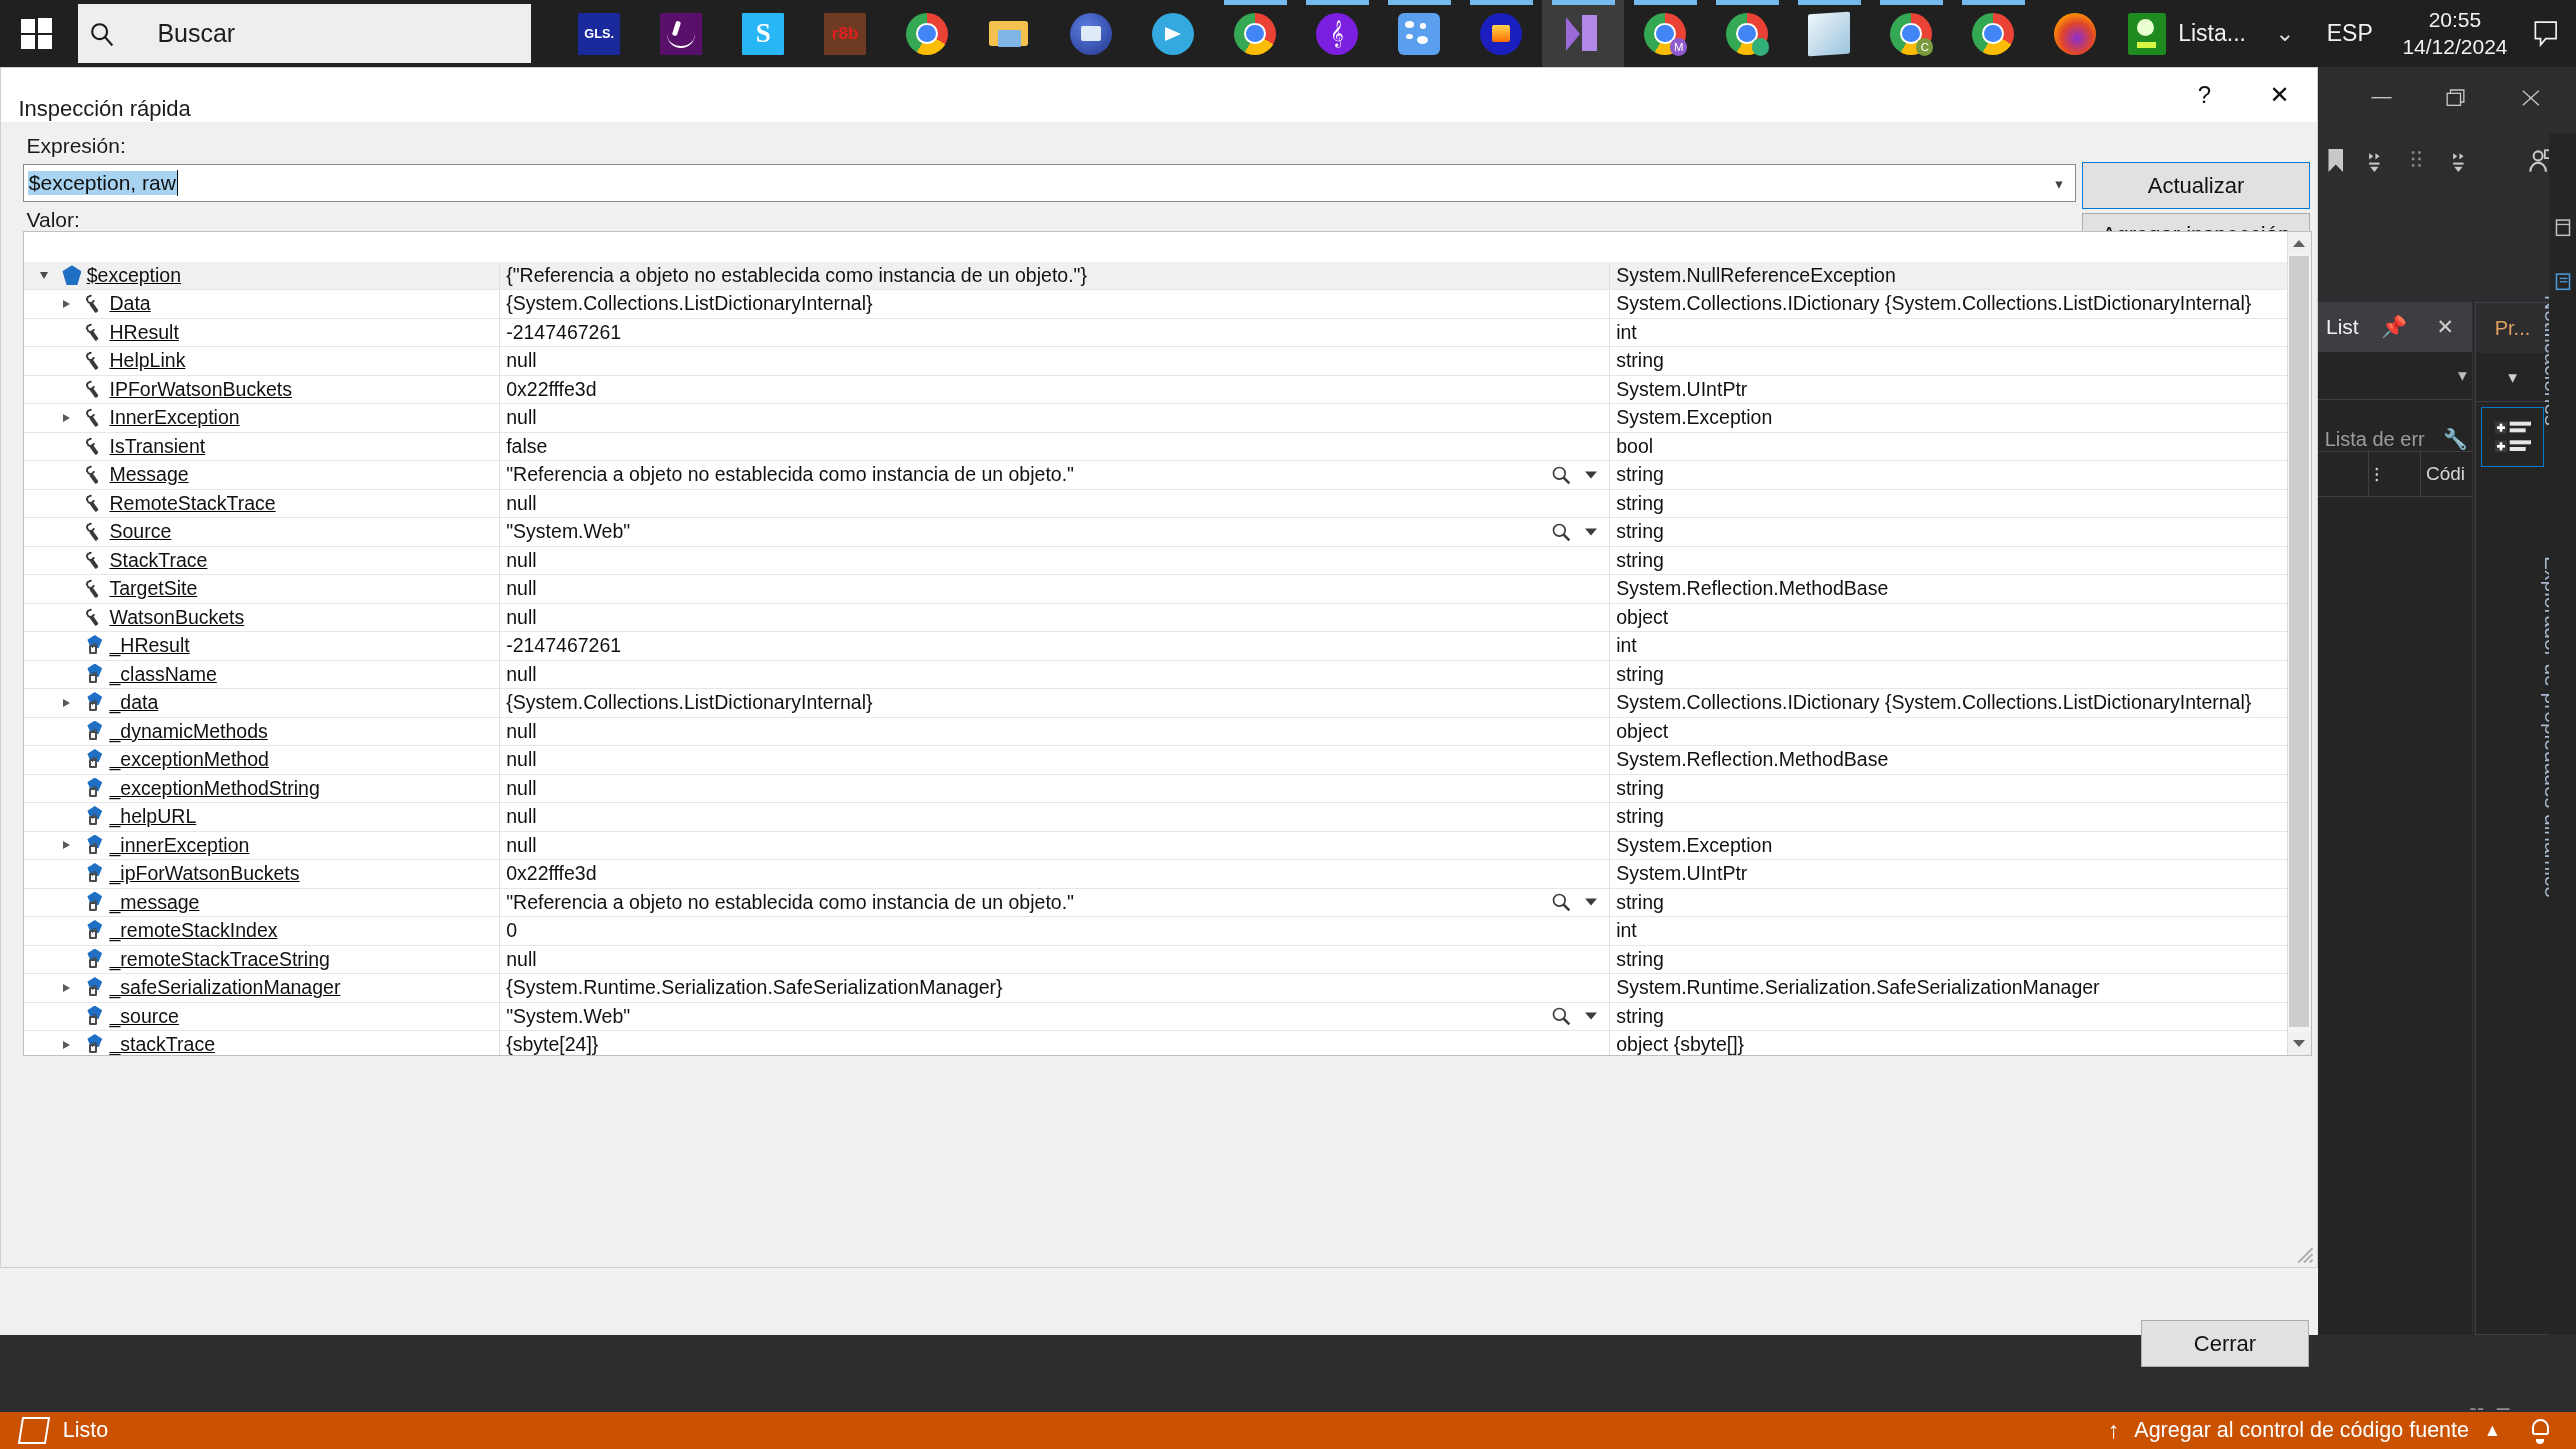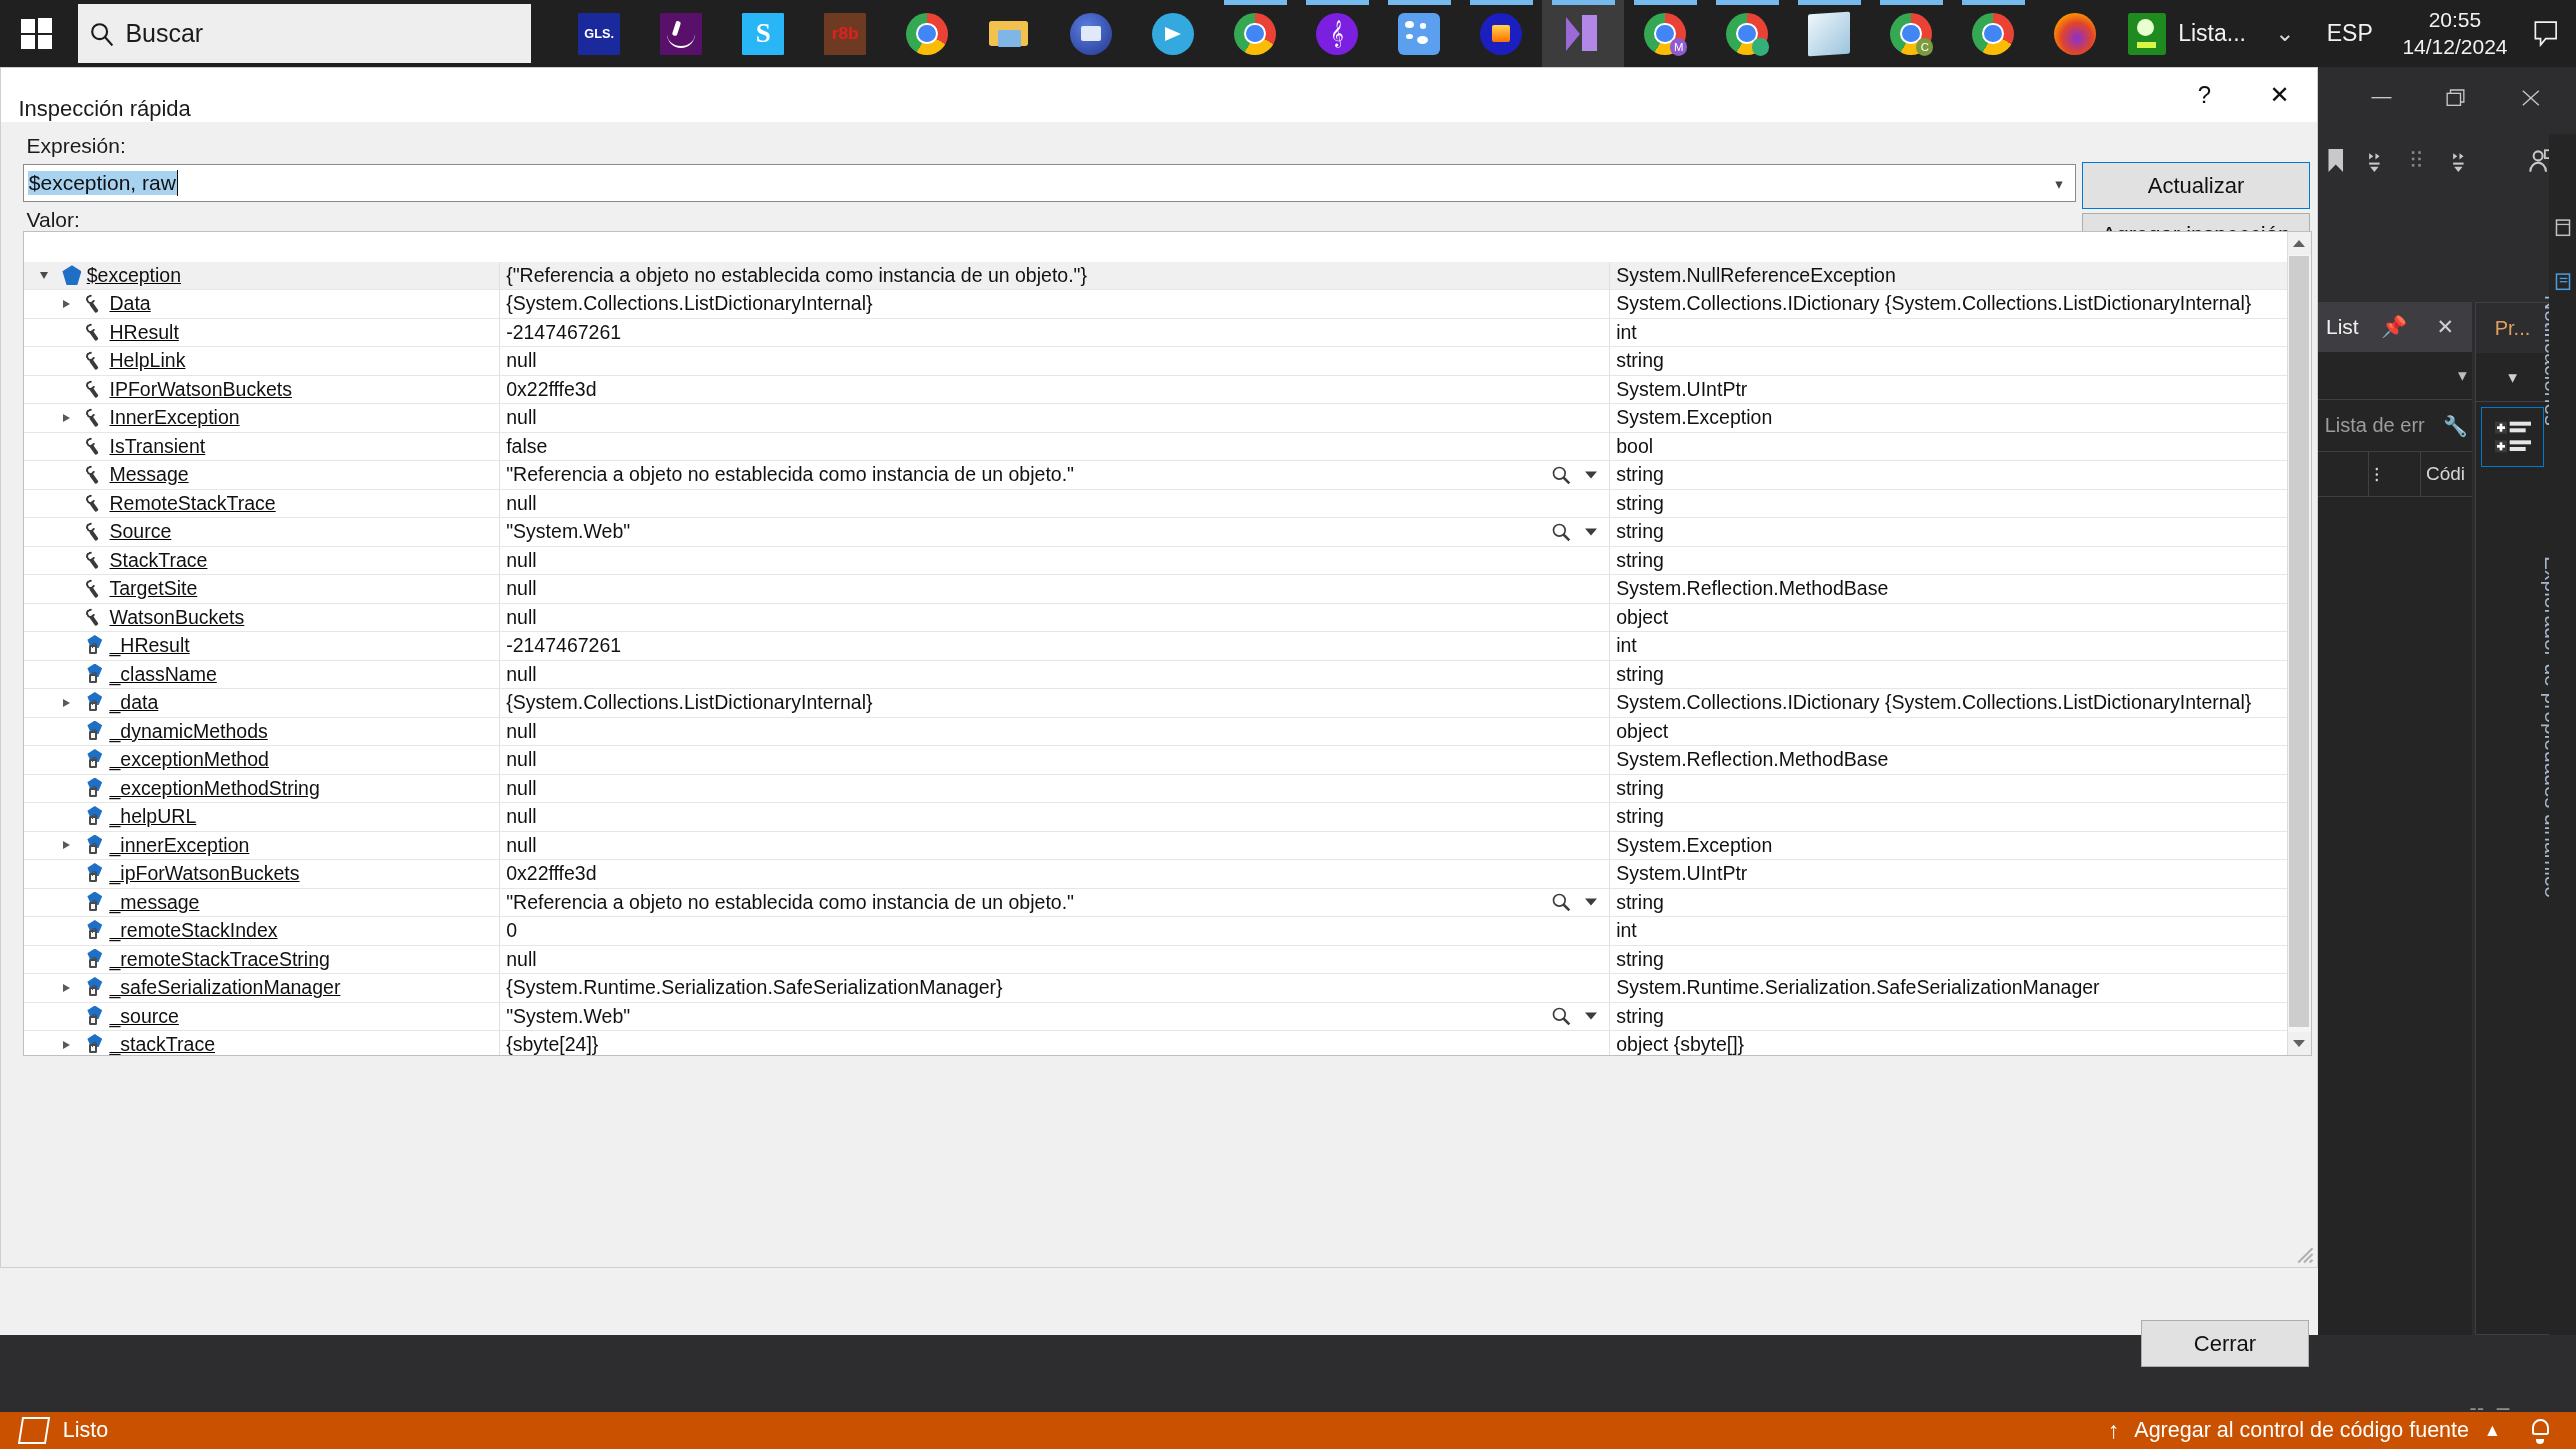--- a/index.html
+++ b/index.html
@@ -17,21 +17,21 @@
   .start-btn{width:79px;height:67px;display:flex;align-items:center;justify-content:center;}
   .win-logo{width:31px;height:31px;position:relative;}
   .win-logo i{position:absolute;background:#ffffff;display:block;}
   .win-logo i:nth-child(1){left:0;top:1.3px;width:14px;height:13.4px;}
   .win-logo i:nth-child(2){left:17px;top:0px;width:14px;height:14.8px;}
   .win-logo i:nth-child(3){left:0;top:17.4px;width:14px;height:13.4px;}
   .win-logo i:nth-child(4){left:17px;top:17px;width:14px;height:14px;}
 
   .search-box{
     width:490px;height:59px;margin-left:5.4px;background:#eeeeee;
-    display:flex;align-items:center;border-radius:0;
+    display:flex;align-items:center;border-radius:0;gap:32px;
   }
   .search-ic{width:47px;display:flex;align-items:center;justify-content:center;}
   .search-ic svg{width:25.5px;height:25.5px;}
   .search-text{font-size:25px;color:#1b1b1b;}
 
   .tb-icons{display:flex;align-items:flex-end;height:67px;margin-left:27px;}
   .tb-item{
     width:82px;height:67px;position:relative;
     display:flex;align-items:center;justify-content:center;
   }
@@ -63,21 +63,21 @@
   .vs-winbtn{width:75px;height:48px;display:flex;align-items:center;justify-content:center;}
   .vs-toolrow{position:absolute;right:13.4px;top:67px;width:248px;height:54px;display:flex;align-items:center;}
   .vs-toolrow .t{width:42px;height:42px;display:flex;align-items:center;justify-content:center;}
 
   
   .dock-err{position:absolute;left:2318px;top:235px;width:154px;height:1033px;background:#252526;}
   .dock-err-tab{height:50px;display:flex;align-items:center;background:#3e3e42;color:#f1f1f1;font-size:21px;padding-left:8px;gap:20px;}
   .dock-err-tab .lbl{flex:0 0 auto;white-space:nowrap;overflow:hidden;}
   .dock-err-tab .pin,.dock-err-tab .cls{width:31px;text-align:center;color:#cfcfcf;}
   .dock-err-sub{height:47px;display:flex;align-items:center;justify-content:flex-end;padding-right:5.4px;color:#bdbdbd;font-size:17.4px;}
-  .dock-err-search{height:51px;display:flex;align-items:center;color:#9d9d9d;font-size:20px;padding-left:6.7px;border-top:0.7px solid #3f3f46;border-bottom:0.7px solid #3f3f46;}
+  .dock-err-search{height:51px;display:flex;align-items:flex-end;color:#9d9d9d;font-size:20px;padding-left:6.7px;border-top:0.7px solid #3f3f46;border-bottom:0.7px solid #3f3f46;}
   .dock-err-cols{height:44px;display:flex;align-items:center;color:#d6d6d6;font-size:19px;border-bottom:0.7px solid #3f3f46;}
   .dock-err-cols span{border-right:0.7px solid #3f3f46;height:100%;display:flex;align-items:center;padding:0 5.4px;}
 
   .dock-prop{position:absolute;left:2475px;top:235px;width:75px;height:1033px;background:#252526;border:0.7px solid #3f3f46;box-sizing:border-box;}
   .dock-prop-tab{height:50px;display:flex;align-items:center;justify-content:center;color:#e0a060;font-size:20px;background:#2d2d30;}
   .dock-prop-arrow{height:48px;display:flex;align-items:center;justify-content:center;color:#d0d0d0;font-size:17.4px;border-bottom:0.7px solid #3f3f46;}
   .dock-prop-btn{margin:5.4px;height:58px;border:1.3px solid #007acc;display:flex;align-items:center;justify-content:center;}
 
   .vert-tabs{position:absolute;left:2482px;top:221px;width:94px;height:1047px;}
   .vert-tab{

